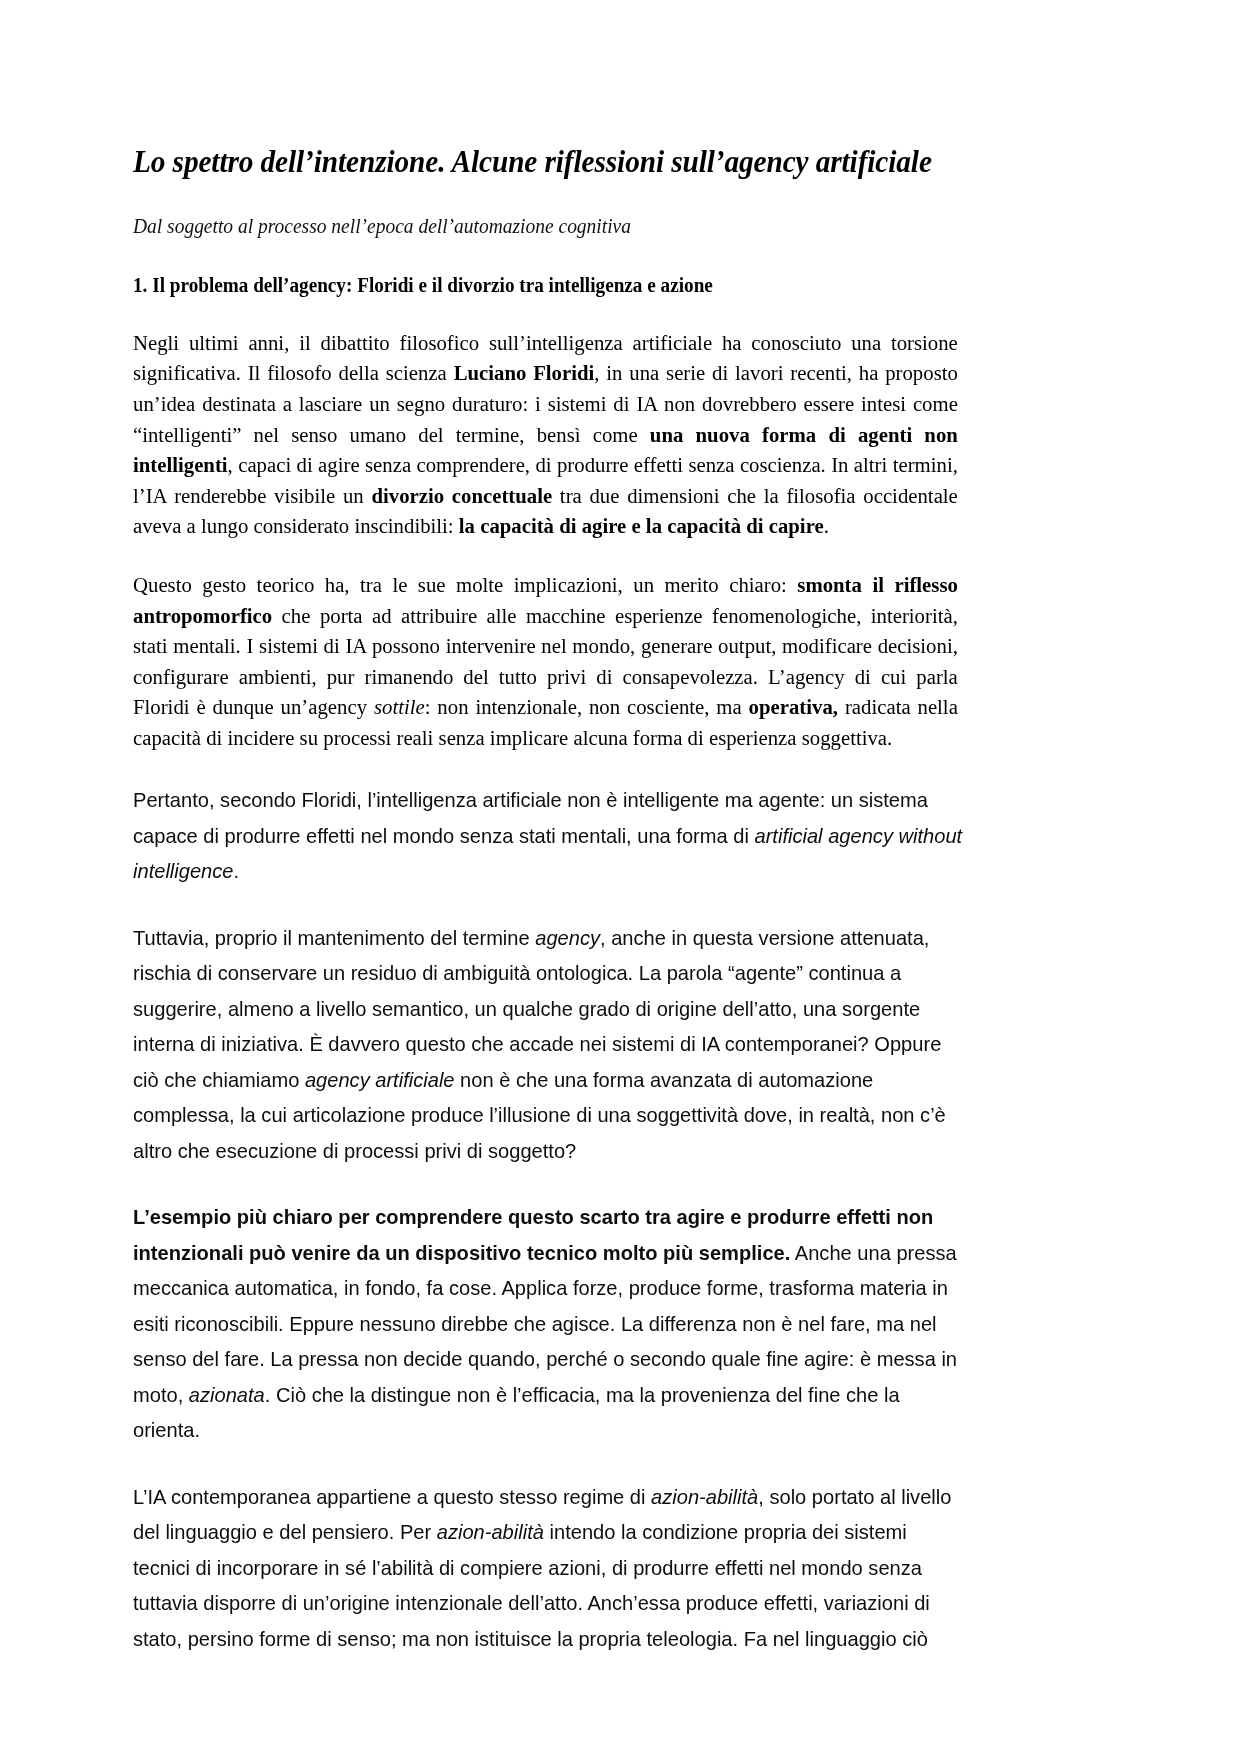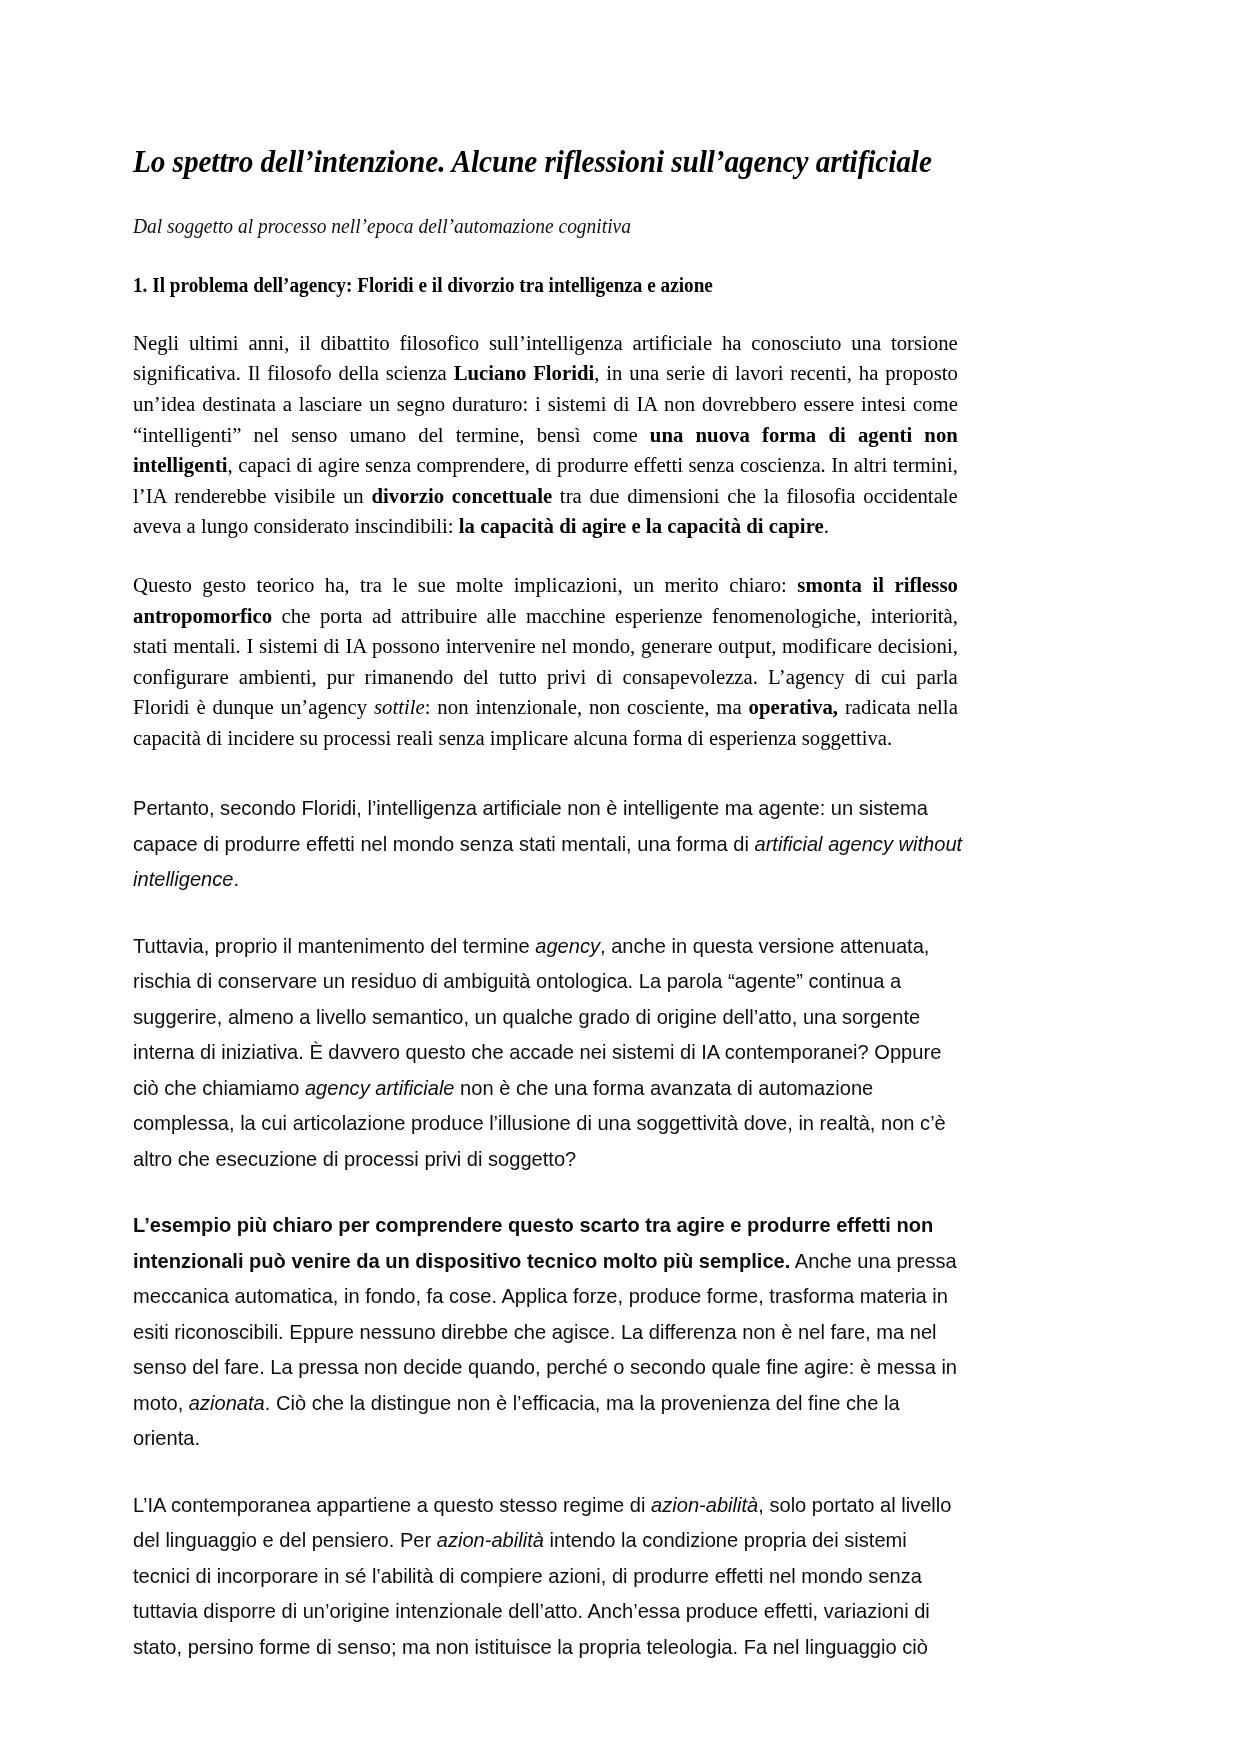--- a/index.html
+++ b/index.html
@@ -85,21 +85,21 @@
     font-weight: bold;
   }
 
   .serif-para i {
     font-style: italic;
   }
 
   
 
   .sans-block {
-    margin-top: 38px;
+    margin-top: 30px;
   }
 
   .sans-para {
     font-family: "Liberation Sans", "DejaVu Sans", sans-serif;
     font-size: 20.4px;
     line-height: 35.5px;
     color: #0d0d0d;
     text-align: left;
     margin: 0 0 31px 0;
     transform: scaleX(0.985);

